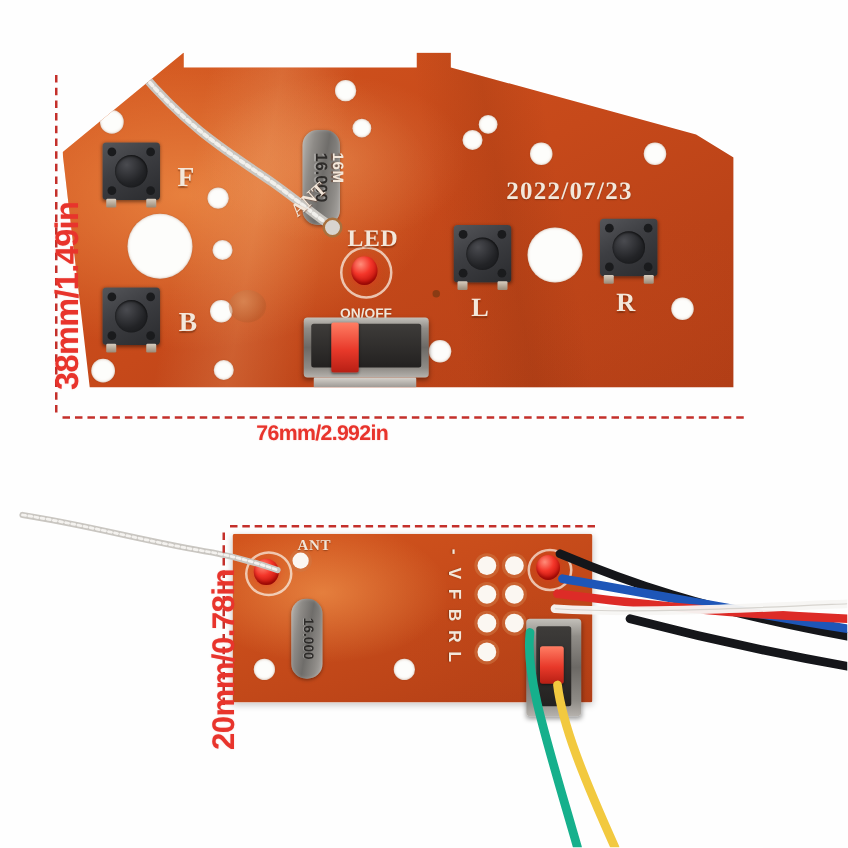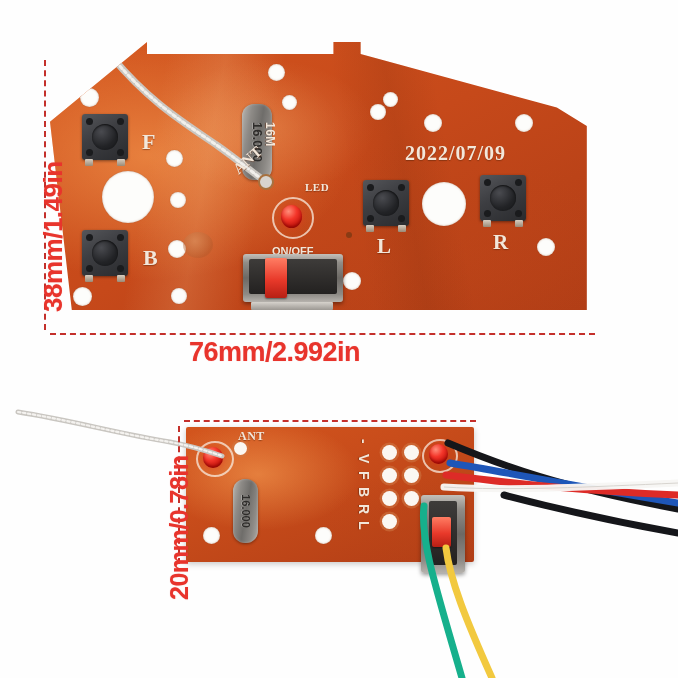--- a/index.html
+++ b/index.html
@@ -308,39 +308,39 @@
       <span class="corner c2"></span>
       <span class="corner c3"></span>
       <span class="corner c4"></span>
       <span class="leg bl"></span>
       <span class="leg br"></span>
     </div>
     <div class="silk" style="left:443px; top:188px; font-size:21px;">R</div>
 
     <div class="led-ring" style="left:222px; top:155px; width:38px; height:38px;"></div>
     <div class="led" style="left:231px; top:163px; width:21px; height:23px;"></div>
-    <div class="silk" style="left:228px; top:139px; font-size:11px;margin-left:27px;">LED</div>
+    <div class="silk" style="left:228px; top:139px; font-size:19px;">LED</div>
 
     <div class="silk silk-sans" style="left:222px; top:203px; font-size:11px; letter-spacing:0;">ON/OFF</div>
     <div class="slide-sw" style="left:193px; top:212px; width:100px; height:48px;">
       <div class="body"></div>
       <div class="lever" style="left:22px; top:4px; width:22px; height:40px;"></div>
       <div class="tab" style="left:8px; bottom:-8px; width:82px; height:8px;"></div>
     </div>
 
     <div class="abs" style="left:133px; top:190px; width:30px; height:26px; border-radius:50%; background:radial-gradient(circle at 40% 35%, rgba(216,140,90,.7), rgba(168,86,40,.35) 70%, rgba(168,86,40,0));"></div>
     <div class="abs" style="left:296px; top:190px; width:6px; height:6px; border-radius:50%; background:#8a3b14;"></div>
 
-    <div class="silk" style="left:355px; top:100px; font-size:20px; letter-spacing:1px;">2022/07/09</div>
+    <div class="silk" style="left:355px; top:100px; font-size:20px; letter-spacing:1px;">2022/07/23</div>
   </div>
 
   <div class="dash-v" style="left:44px; top:60px; height:270px;"></div>
   <div class="dash-h" style="left:50px; top:333px; width:545px;"></div>
   <div class="dim-text dim-v" style="left:38px; top:312px; font-size:26px; transform: rotate(-90deg);">38mm/1.49in</div>
-  <div class="dim-text" style="left:189px; top:337px; font-size:27px;">76mm/2.992in</div>
+  <div class="dim-text" style="left:205px; top:337px; font-size:17px;">76mm/2.992in</div>
 
   <div id="rx-board">
 
     <div class="pad" style="left:48px; top:15px; width:13px; height:13px;"></div>
     <div class="silk" style="left:52px; top:2px; font-size:12px;">ANT</div>
 
     <div class="led-ring" style="left:10px; top:14px; width:34px; height:32px;"></div>
     <div class="led" style="left:17px; top:20px; width:20px; height:21px;"></div>
 
     <div class="crystal" style="left:47px; top:52px; width:25px; height:64px;">

